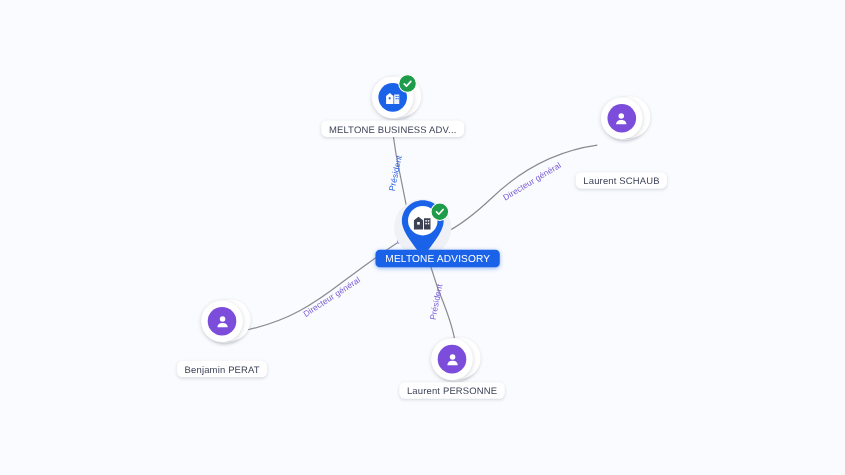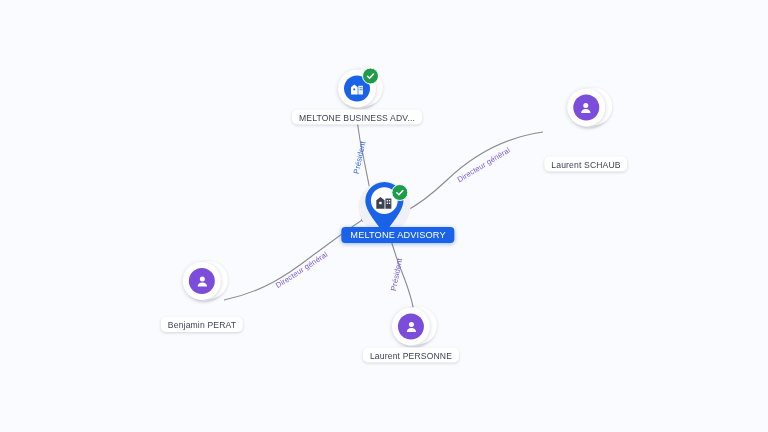--- a/index.html
+++ b/index.html
@@ -191,37 +191,37 @@
       </div>
       <div class="check-badge" style="top:2px; right:1px;">
         <svg width="9" height="9" viewBox="0 0 24 24" fill="none" stroke="#ffffff" stroke-width="4" stroke-linecap="round" stroke-linejoin="round">
           <path d="M4 12.5 L9.5 18 L20 6.5"></path>
         </svg>
       </div>
     </div>
     <div class="node-label">MELTONE BUSINESS ADV...</div>
   </div>
 
-  <div class="node" style="left:586px; top:128px;gap:28px;">
+  <div class="node" style="left:565px; top:128px;gap:28px;">
     <div class="node-visual">
       <div class="stack2"></div>
       <div class="stack"></div>
       <div class="disc">
         <div class="inner-circle person">
           <svg width="15" height="15" viewBox="0 0 24 24" fill="#ffffff">
             <circle cx="12" cy="8" r="4"></circle>
             <path d="M4.5 20c0-4.2 3.4-6.3 7.5-6.3s7.5 2.1 7.5 6.3z"></path>
           </svg>
         </div>
       </div>
     </div>
     <div class="node-label">Laurent SCHAUB</div>
   </div>
 
-  <div class="node" style="left:202px; top:295px;gap:15px;">
+  <div class="node" style="left:202px; top:306px;gap:15px;">
     <div class="node-visual">
       <div class="stack2"></div>
       <div class="stack"></div>
       <div class="disc">
         <div class="inner-circle person">
           <svg width="15" height="15" viewBox="0 0 24 24" fill="#ffffff">
             <circle cx="12" cy="8" r="4"></circle>
             <path d="M4.5 20c0-4.2 3.4-6.3 7.5-6.3s7.5 2.1 7.5 6.3z"></path>
           </svg>
         </div>

